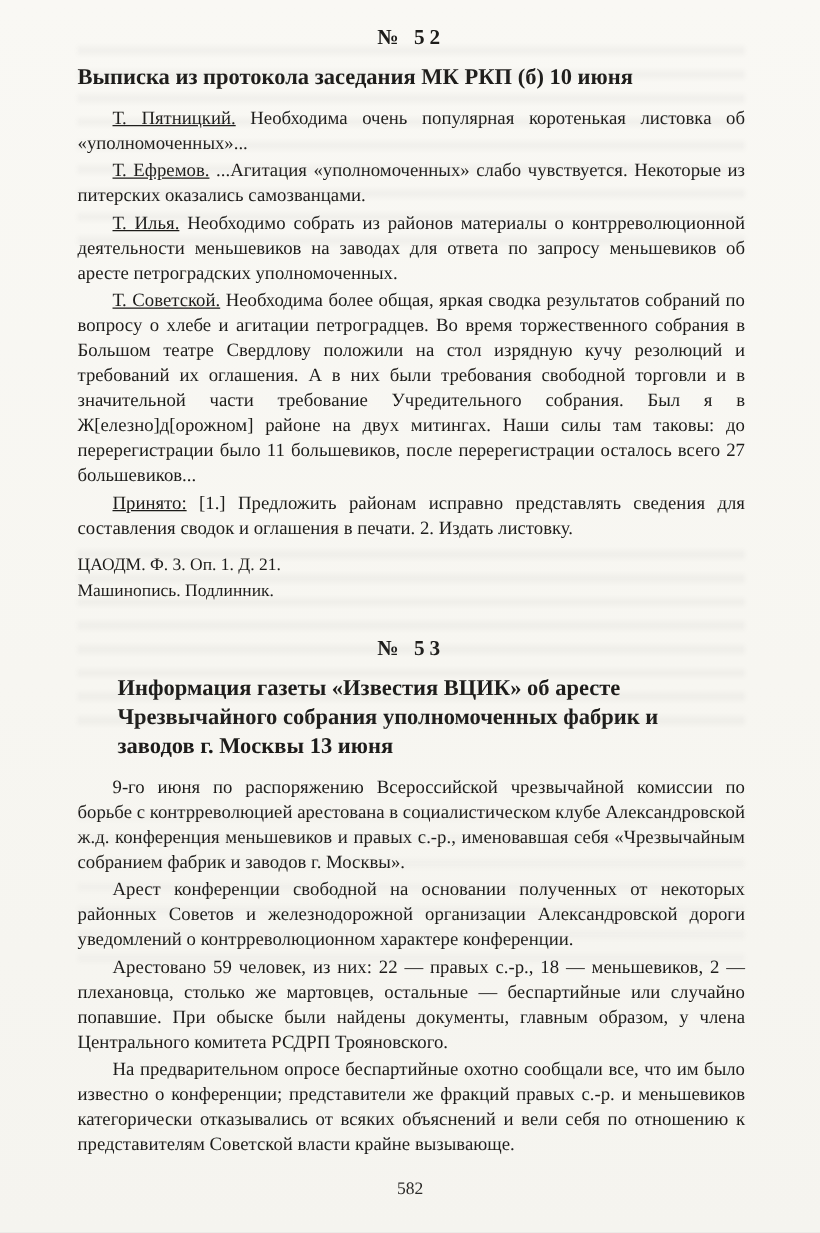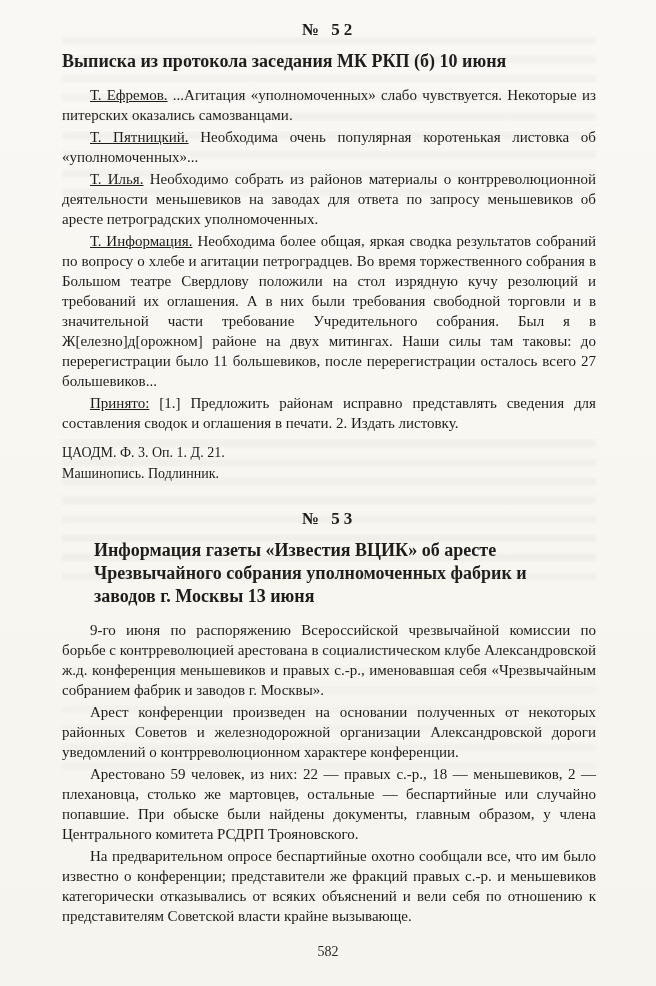--- a/index.html
+++ b/index.html
@@ -92,51 +92,51 @@
   <div class="ghost g1"></div>
   <div class="ghost g2"></div>
   <div class="ghost g3"></div>
 
   <div>
     <div class="doc-number">№ 52</div>
     <div class="doc-title">Выписка из протокола заседания МК РКП (б) 10 июня</div>
 
     <div class="body-text">
       <p class="para">
+        <span class="speaker">Т. Пятницкий.</span>
+        <span>Необходима очень популярная коротенькая листовка об «уполномоченных»...</span>
+      </p>
+      <p class="para">
         <span class="speaker">Т. Ефремов.</span>
         <span>...Агитация «уполномоченных» слабо чувствуется. Некоторые из питерских оказались самозванцами.</span>
-      </p>
-      <p class="para">
-        <span class="speaker">Т. Пятницкий.</span>
-        <span>Необходима очень популярная коротенькая листовка об «уполномоченных»...</span>
       </p>
       <p class="para">
         <span class="speaker">Т. Илья.</span>
         <span>Необходимо собрать из районов материалы о контрреволюционной деятельности меньшевиков на заводах для ответа по запросу меньшевиков об аресте петроградских уполномоченных.</span>
       </p>
       <p class="para">
-        <span class="speaker">Т. Информация.</span>
+        <span class="speaker">Т. Советской.</span>
         <span>Необходима более общая, яркая сводка результатов собраний по вопросу о хлебе и агитации петроградцев. Во время торжественного собрания в Большом театре Свердлову положили на стол изрядную кучу резолюций и требований их оглашения. А в них были требования свободной торговли и в значительной части требование Учредительного собрания. Был я в Ж[елезно]д[орожном] районе на двух митингах. Наши силы там таковы: до перерегистрации было 11 большевиков, после перерегистрации осталось всего 27 большевиков...</span>
       </p>
       <p class="para">
         <span class="speaker">Принято:</span>
         <span>[1.] Предложить районам исправно представлять сведения для составления сводок и оглашения в печати. 2. Издать листовку.</span>
       </p>
 
       <p class="para archive">ЦАОДМ. Ф. 3. Оп. 1. Д. 21.</p>
       <p class="para archive">Машинопись. Подлинник.</p>
     </div>
   </div>
 
   <div>
     <div class="doc-number second">№ 53</div>
     <div class="doc-title narrow">Информация газеты «Известия ВЦИК» об аресте Чрезвычайного собрания уполномоченных фабрик и заводов г. Москвы 13 июня</div>
 
     <div class="body-text">
       <p class="para">9-го июня по распоряжению Всероссийской чрезвычайной комиссии по борьбе с контрреволюцией арестована в социалистическом клубе Александровской ж.д. конференция меньшевиков и правых с.-р., именовавшая себя «Чрезвычайным собранием фабрик и заводов г. Москвы».</p>
-      <p class="para">Арест конференции произведен на основании полученных от некоторых районных Советов и железнодорожной организации Александровской дороги уведомлений о контрреволюционном характере конференции.</p>
+      <p class="para">Арест конференции свободной на основании полученных от некоторых районных Советов и железнодорожной организации Александровской дороги уведомлений о контрреволюционном характере конференции.</p>
       <p class="para">Арестовано 59 человек, из них: 22 — правых с.-р., 18 — меньшевиков, 2 — плехановца, столько же мартовцев, остальные — беспартийные или случайно попавшие. При обыске были найдены документы, главным образом, у члена Центрального комитета РСДРП Трояновского.</p>
       <p class="para">На предварительном опросе беспартийные охотно сообщали все, что им было известно о конференции; представители же фракций правых с.-р. и меньшевиков категорически отказывались от всяких объяснений и вели себя по отношению к представителям Советской власти крайне вызывающе.</p>
     </div>
   </div>
 
   <div class="page-number">582</div>
 </div>
 
 </body></html>

